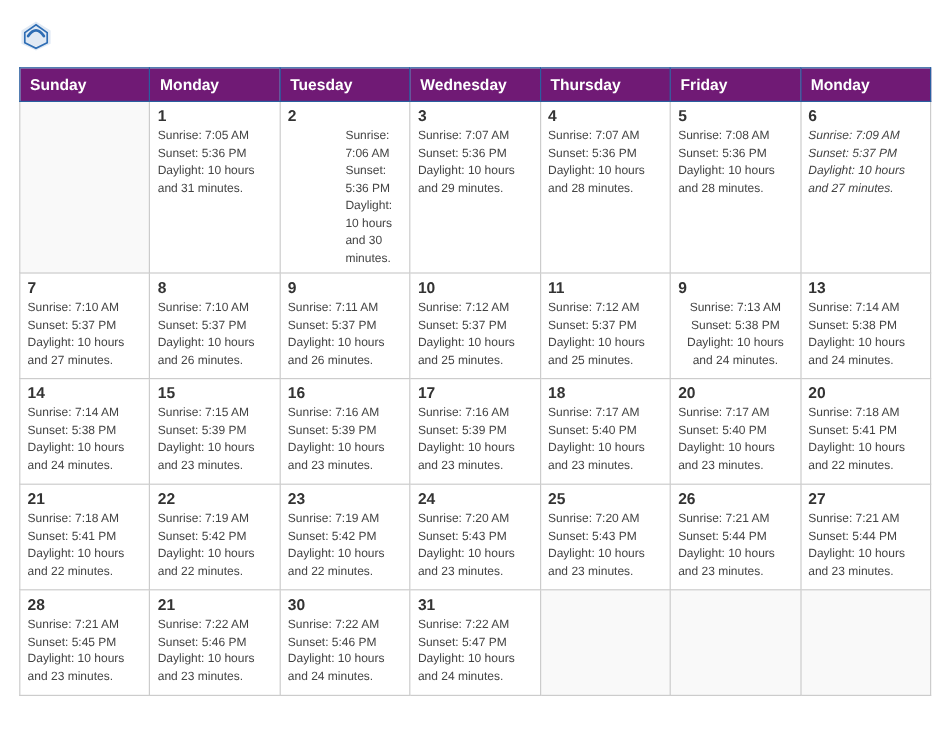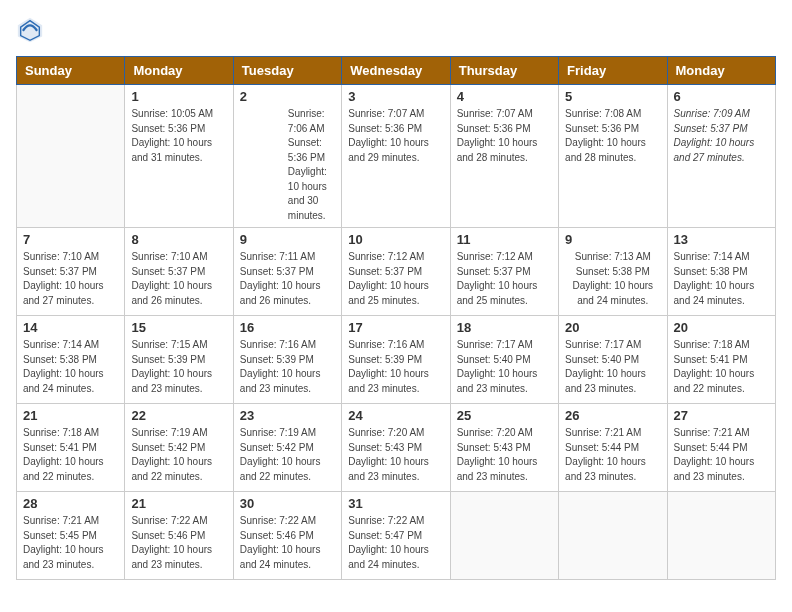--- a/index.html
+++ b/index.html
@@ -43,21 +43,21 @@
     .calendar-subtitle {
       font-size: 14px;
       color: #555;
     }
     .calendar {
       width: 100%;
       border-collapse: collapse;
       border: 1px solid #ccc;
     }
     .calendar th {
-      background: #a16207;
+      background: #701a75;
       color: #fff;
       font-size: 13px;
       font-weight: bold;
       text-align: left;
       padding: 6px 8px;
       border: 1px solid #2a5fa0;
       margin-left: 46px;
     }
     .calendar td {
       vertical-align: top;
@@ -118,21 +118,21 @@
         <th>Thursday</th>
         <th>Friday</th>
         <th>Monday</th>
       </tr>
   </thead>
   <tbody id="calendar-body">
   <tr class="week-row">
         <td class="empty"></td>
         <td>
           <span class="day-number">1</span>
-          <div class="day-info" style="white-space: pre-line;">Sunrise: 10:05 AM
+          <div class="day-info" style="white-space: pre-line;">Sunrise: 7:05 AM
 Sunset: 5:36 PM
 Daylight: 10 hours
 and 31 minutes.</div>
         </td>
         <td>
           <span class="day-number">2</span>
           <div class="day-info" style="white-space: pre-line; margin-left: 48px;">Sunrise: 7:06 AM
 Sunset: 5:36 PM
 Daylight: 10 hours
 and 30 minutes.</div>

